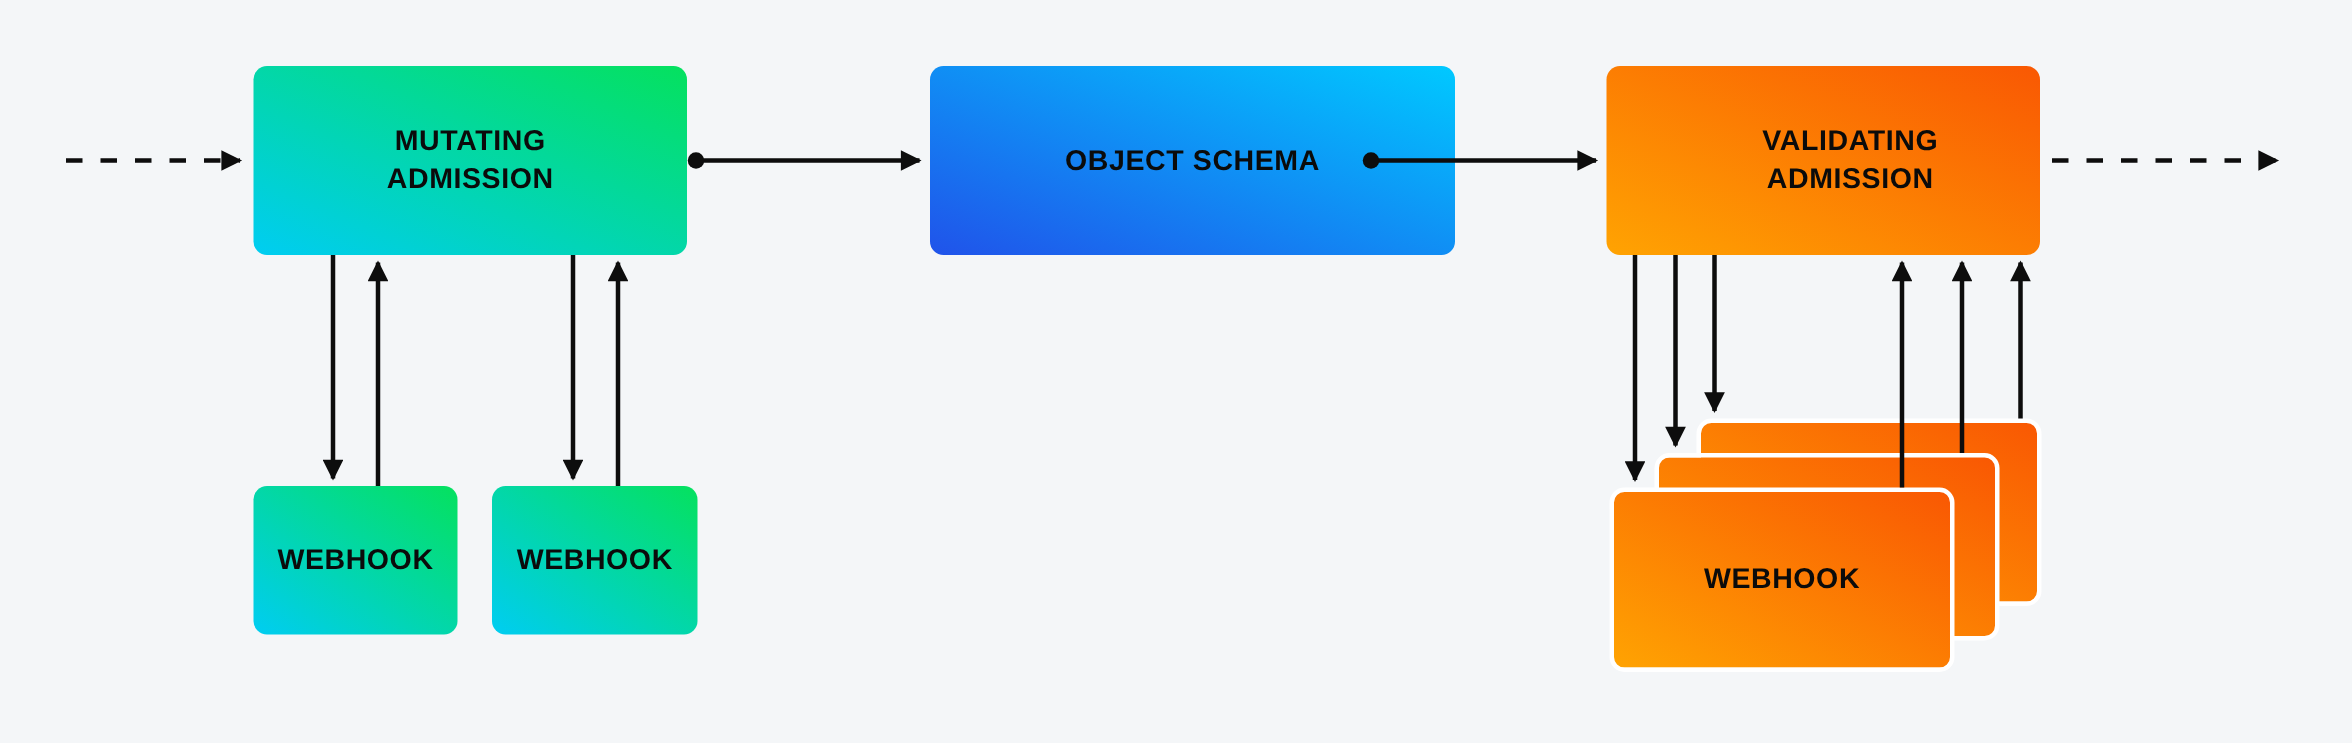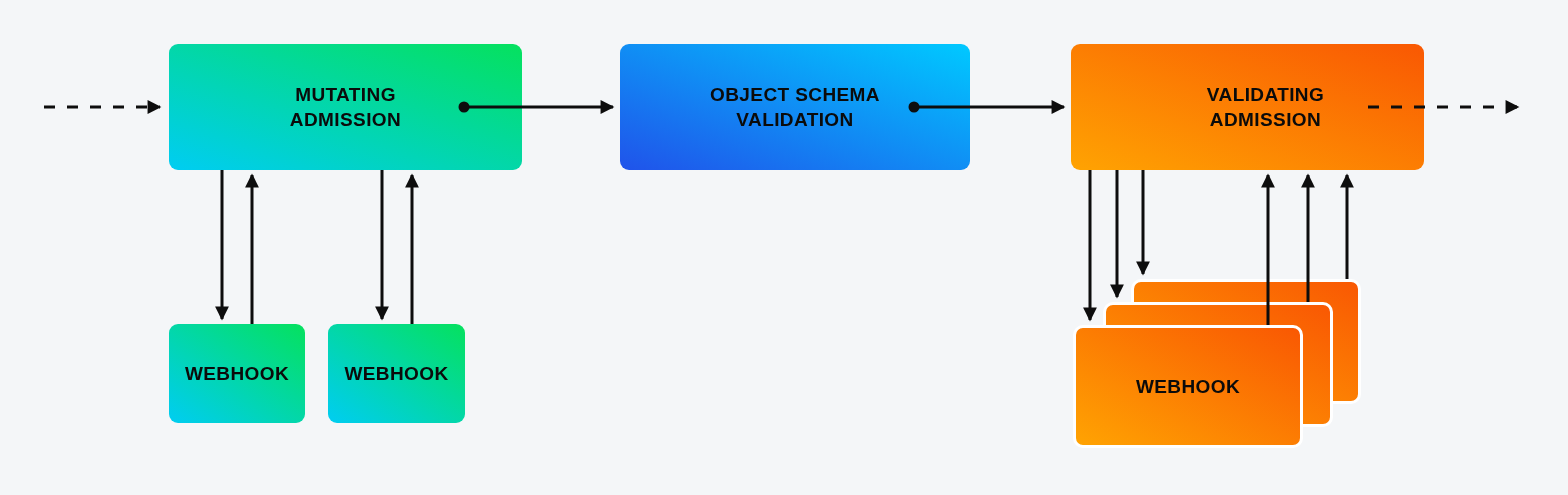--- a/index.html
+++ b/index.html
@@ -28,21 +28,21 @@
     font-weight: 700;
     font-size: 19px;
     letter-spacing: 0.4px;
     line-height: 25px;
     text-align: center;
     text-transform: uppercase;
   }
   .label span { display: block; }
 
   
-  .stage { top: 44px; height: 126px; width: 353px; }
+  .stage { top: 44px; height: 126px; width: 289px; }
   .stage-mutating   { left: 169px; }
   .stage-schema     { left: 620px; width: 350px; }
   .stage-validating { left: 1071px; }
 
   
   .webhook { top: 324px; height: 99px; }
   .webhook-1 { left: 169px; width: 136px; }
   .webhook-2 { left: 328px; width: 137px; }
 
   
@@ -67,21 +67,20 @@
   <div class="node stage stage-mutating" style="background: linear-gradient(to right top, rgb(0, 205, 242), rgb(5, 225, 94));">
     <div class="label">
       <span>MUTATING</span>
       <span>ADMISSION</span>
     </div>
   </div>
 
   <div class="node stage stage-schema" style="background: linear-gradient(to right top, rgb(32, 83, 234), rgb(0, 201, 255));">
     <div class="label">
       <span>OBJECT SCHEMA</span>
-      <span>VALIDATION</span>
     </div>
   </div>
 
   <div class="node stage stage-validating" style="background: linear-gradient(to right top, rgb(255, 163, 2), rgb(249, 88, 3)); padding-left: 36px;">
     <div class="label">
       <span>VALIDATING</span>
       <span>ADMISSION</span>
     </div>
   </div>
 

